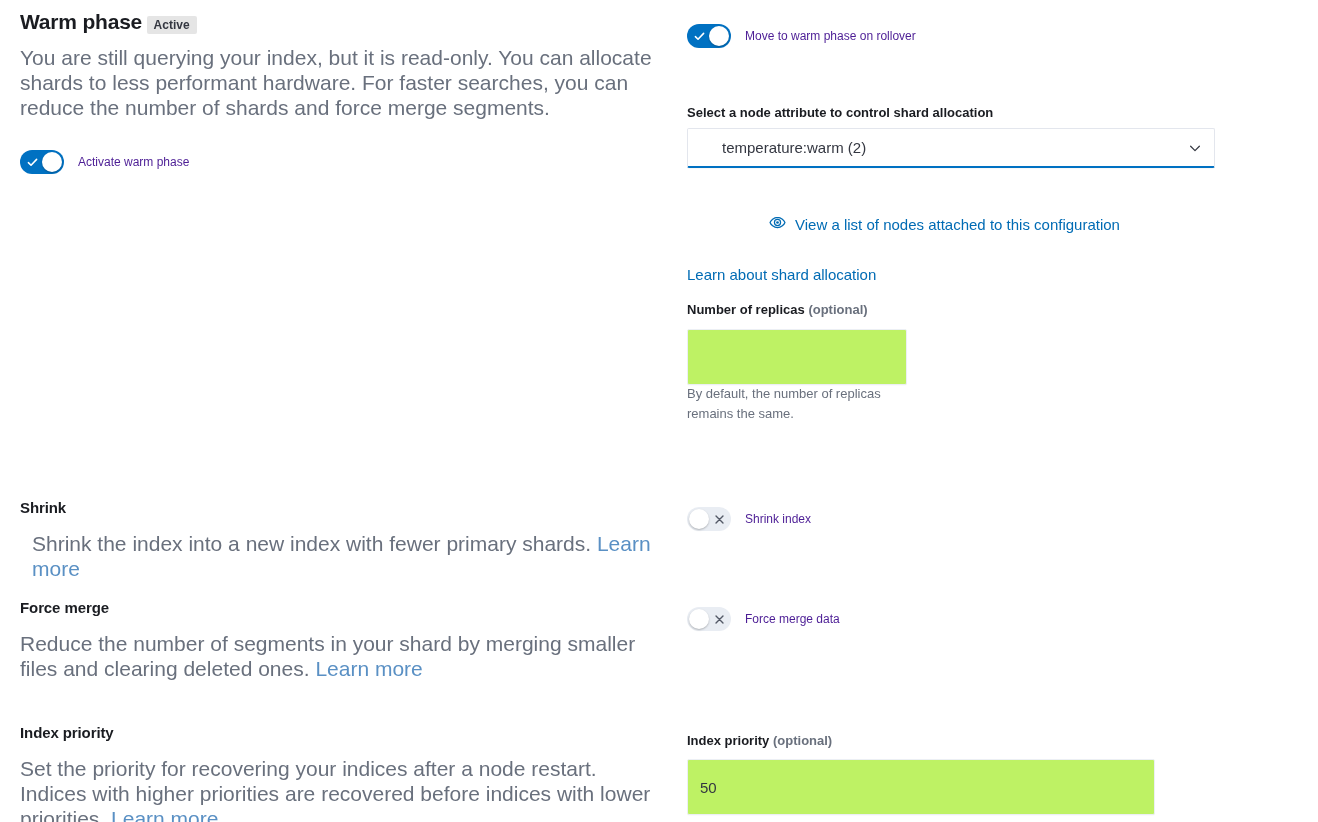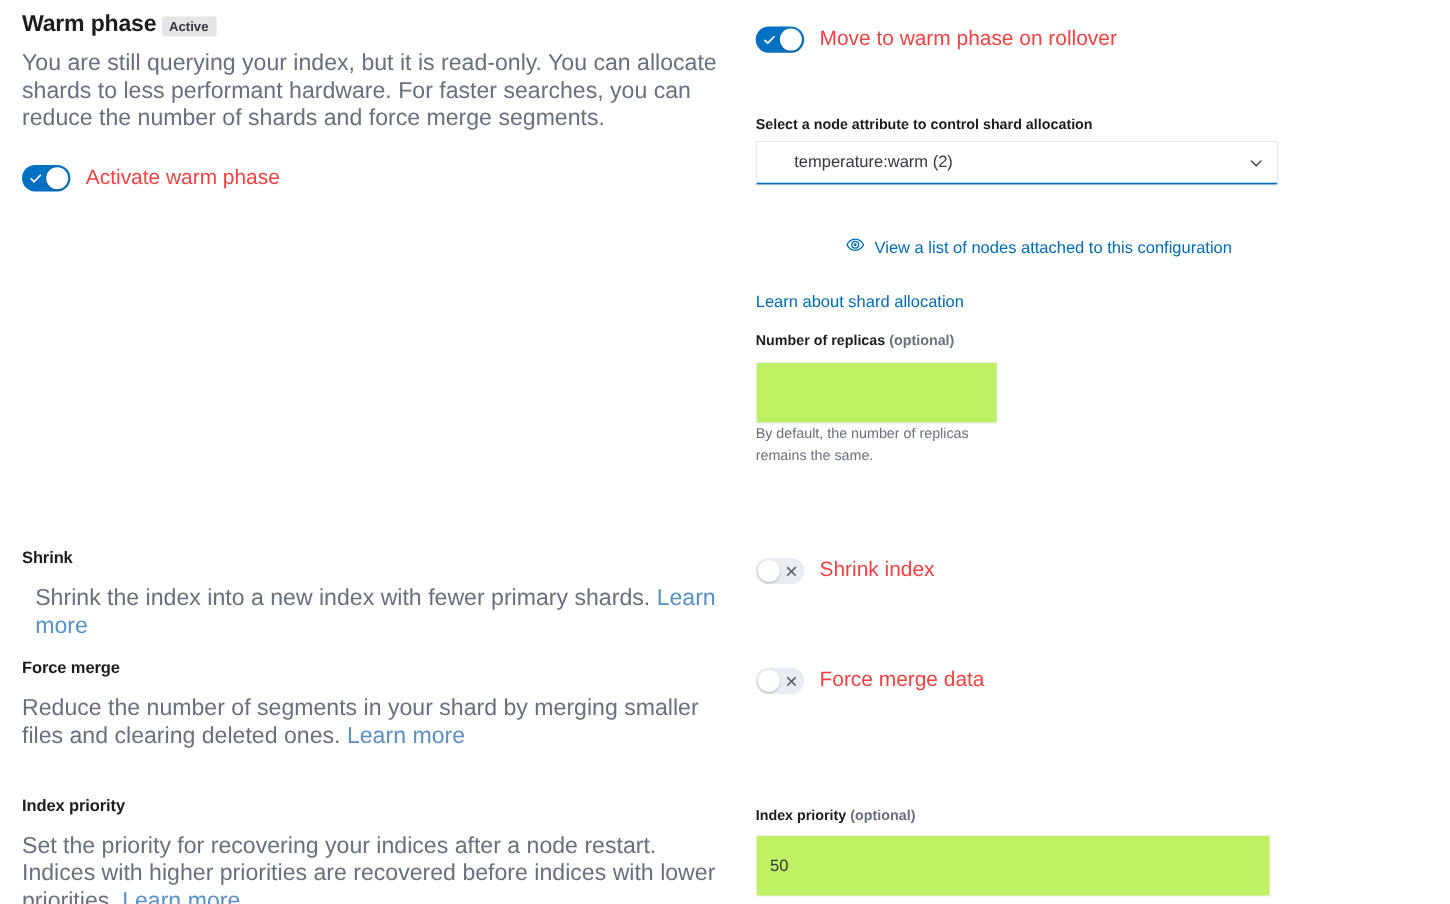--- a/index.html
+++ b/index.html
@@ -63,22 +63,22 @@
   .helper {
     font-size: 13px;
     line-height: 20px;
     color: #69707d;
   }
   .field-text {
     font-size: 15px;
     color: #343741;
   }
   .toggle-label {
-    font-size: 19px;
-    color: #ef4444;
+    font-size: 12px;
+    color: #4c1d95;
     white-space: nowrap;
   }
 
   
   .badge {
     display: inline-block;
     background: #e5e5e5;
     color: #343741;
     font-size: 12px;
     font-weight: bold;
@@ -171,21 +171,21 @@
   
   .abs { position: absolute; }
 
   #phase-header { left: 20px; top: 10px; }
   #phase-desc { left: 20px; top: 45px; width: 640px; }
   #activate-toggle { left: 20px; top: 150px; }
 
   #rollover-toggle { left: 687px; top: 24px; }
 
   #node-attr-label { left: 687px; top: 105px; }
-  #node-attr-select { left: 687px; top: 128px; width: 475px; padding-left: 34px; }
+  #node-attr-select { left: 687px; top: 128px; width: 528px; padding-left: 34px; }
 
   #view-nodes { left: 687px; top: 214px; width: 515px; text-align: center; }
   #learn-shard { left: 687px; top: 266px; }
 
   #replicas-label { left: 687px; top: 302px; }
   #replicas-input { left: 687px; top: 329px; width: 220px; }
   #replicas-helper { left: 687px; top: 384px; width: 230px; }
 
   #shrink-head { left: 20px; top: 499px; }
   #shrink-desc { left: 32px; top: 531px; width: 640px; }

